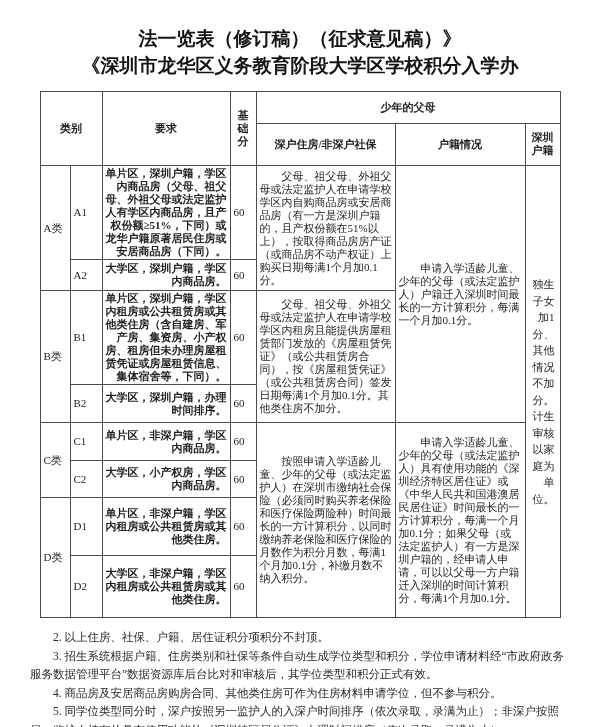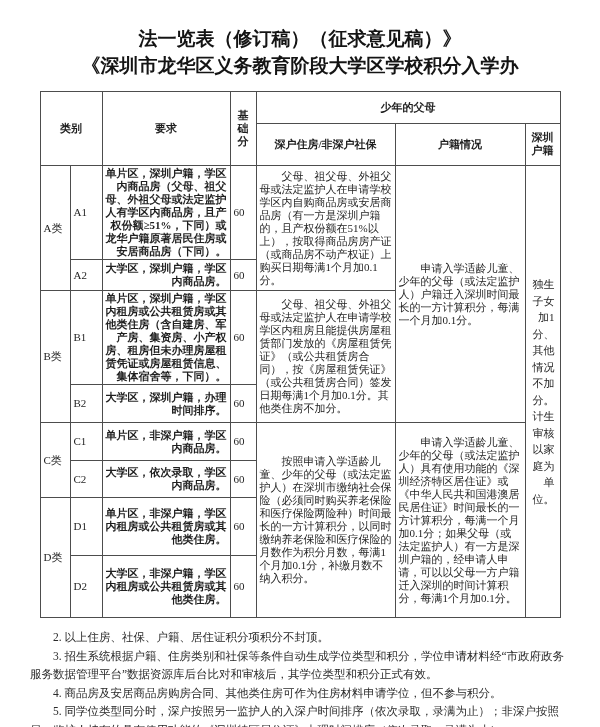--- a/index.html
+++ b/index.html
@@ -128,21 +128,21 @@
       <td class="center">60</td>
       <td rowspan="4" class="para">
           <span class="ptxt">按照申请入学适龄儿童、少年的父母（或法定监护人）在深圳市缴纳社会保险（必须同时购买养老保险和医疗保险两险种）时间最长的一方计算积分，以同时缴纳养老保险和医疗保险的月数作为积分月数，每满1个月加0.1分，补缴月数不纳入积分。</span>
         </td>
       <td rowspan="4" class="para">
           <span class="ptxt">申请入学适龄儿童、少年的父母（或法定监护人）具有使用功能的《深圳经济特区居住证》或《中华人民共和国港澳居民居住证》时间最长的一方计算积分，每满一个月加0.1分；如果父母（或法定监护人）有一方是深圳户籍的，经申请人申请，可以以父母一方户籍迁入深圳的时间计算积分，每满1个月加0.1分。</span>
         </td>
     </tr>
     <tr class="h-c2">
       <td class="center">C2</td>
-      <td class="req">大学区，依次录取，学区内商品房。</td>
+      <td class="req">大学区，小产权房，学区内商品房。</td>
       <td class="center">60</td>
     </tr>
 
     <tr class="h-d1">
       <td rowspan="2" class="center">D类</td>
       <td class="center">D1</td>
       <td class="req">单片区，非深户籍，学区内租房或公共租赁房或其他类住房。</td>
       <td class="center">60</td>
     </tr>
     <tr class="h-d2">

